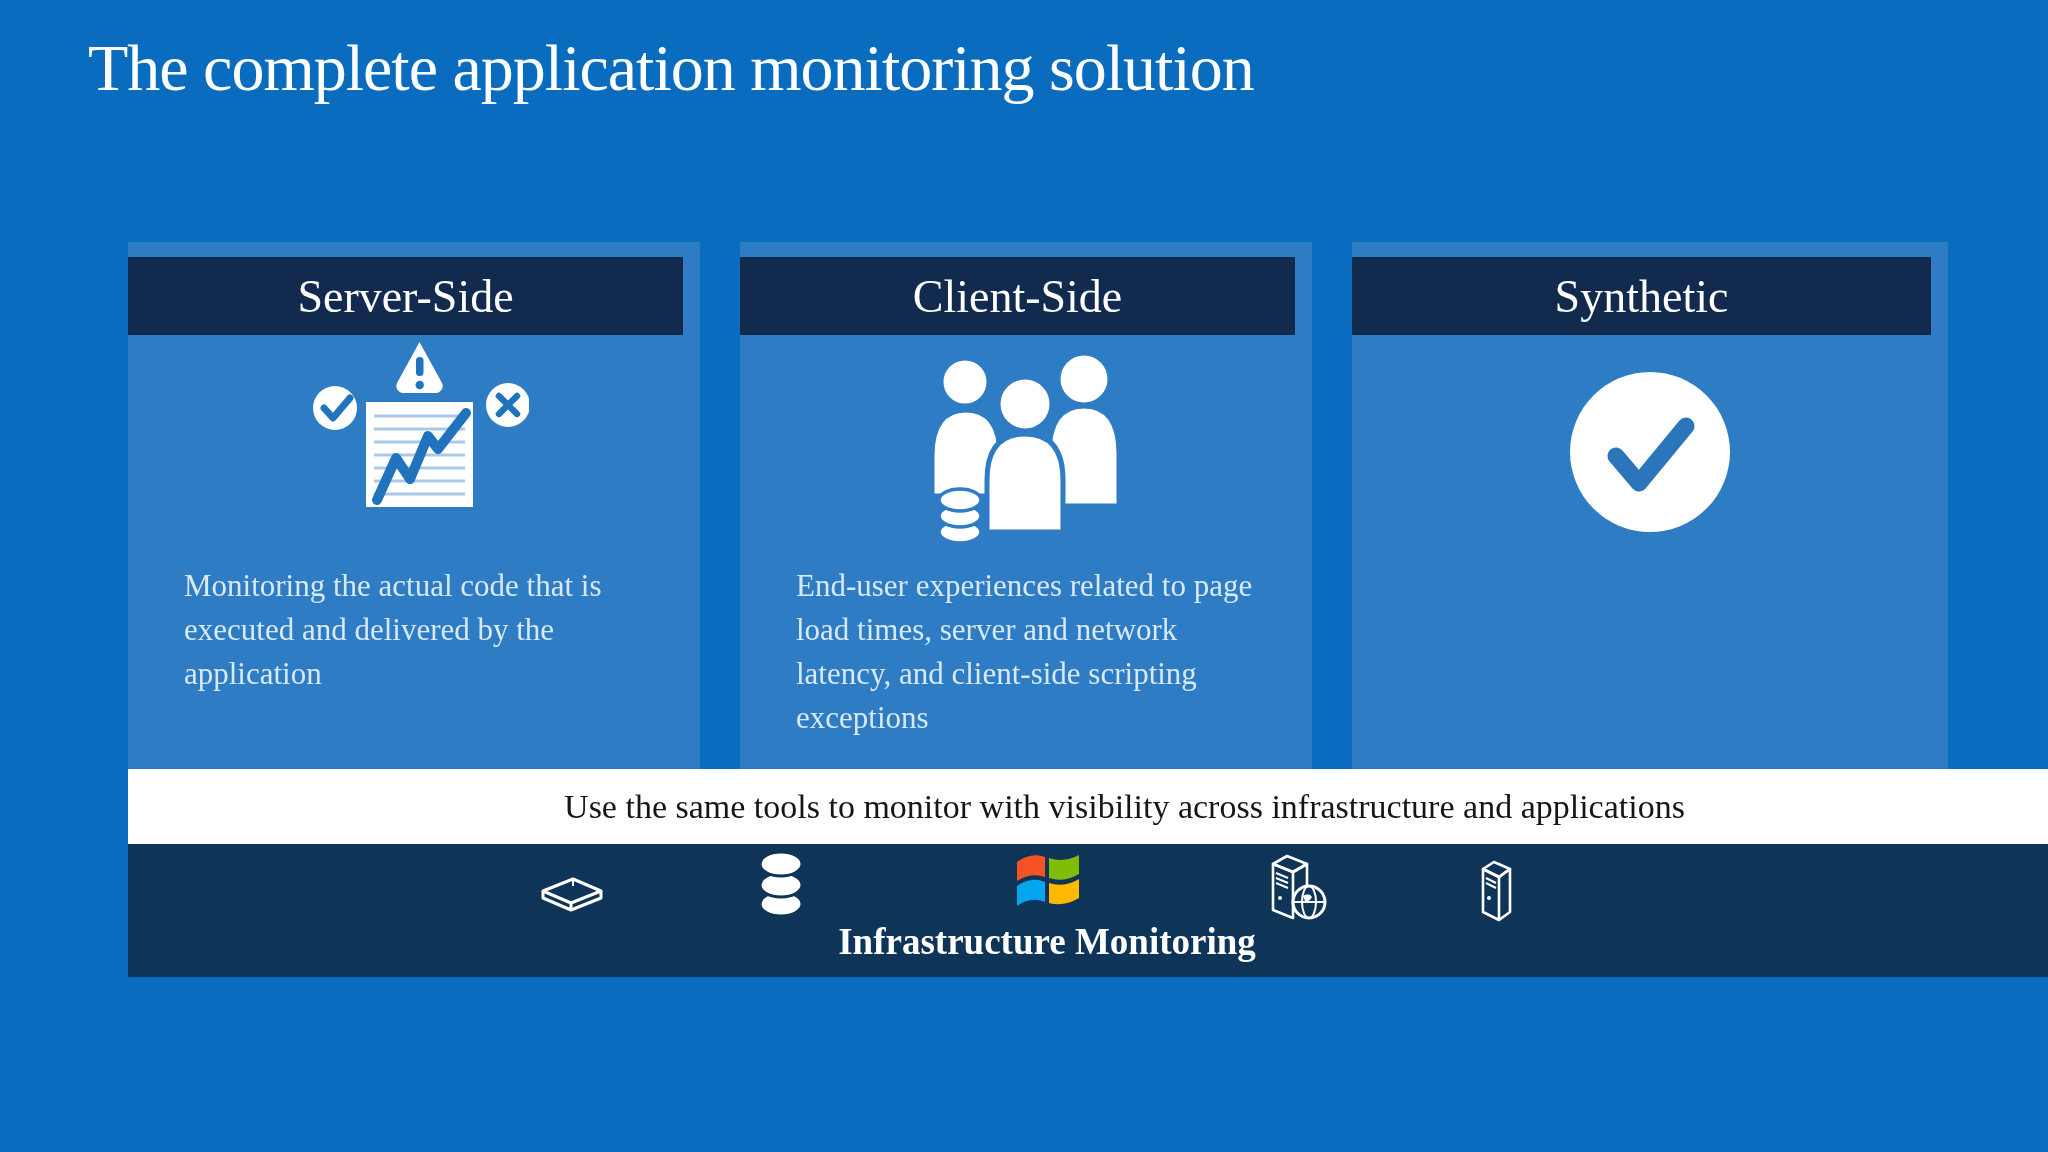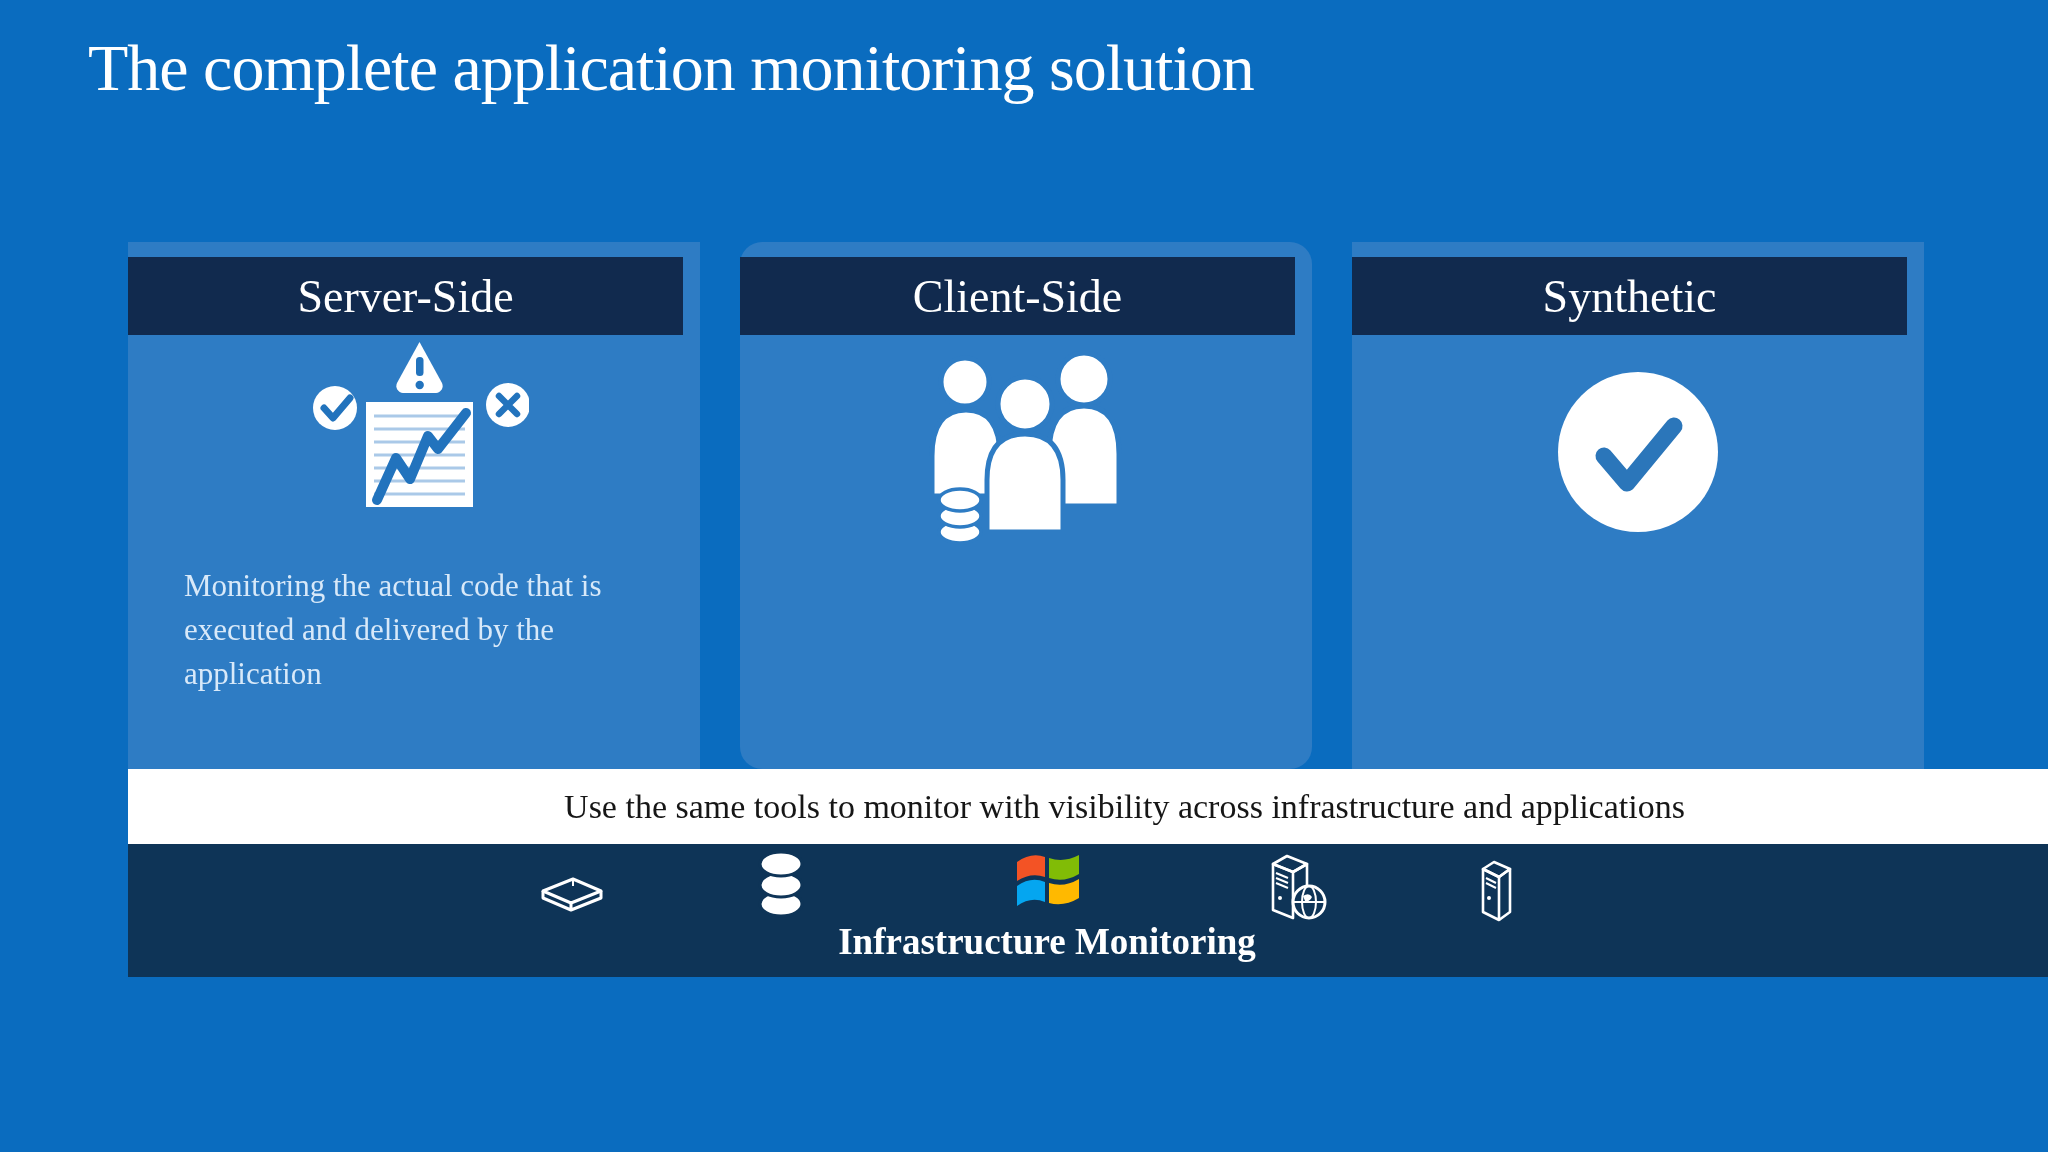--- a/index.html
+++ b/index.html
@@ -10,21 +10,21 @@
   }
   .title {
     position:absolute; left:88px; top:30px;
     font-size:66px; font-weight:300; color:#ffffff; letter-spacing:-1px;
     white-space:nowrap;
   }
   .card {
     position:absolute; top:242px; width:572px; height:527px;
     background:#2e7cc4;
   }
-  .card.c1 { left:128px; } .card.c2 { left:740px;border-radius:22px; } .card.c3 { left:1352px; }
+  .card.c1 { left:128px; } .card.c2 { left:740px; } .card.c3 { left:1352px;padding-left:24px; }
   .card-header {
     position:absolute; top:15px; left:0; right:17px; height:78px;
     background:#112a4e; color:#ffffff; font-size:46px;
     display:flex; align-items:center; justify-content:center;
   }
   .card-iconzone {
     position:absolute; top:96px; left:0; right:0; height:228px;
     display:flex; align-items:center; justify-content:center;
   }
   .card-text {
@@ -110,20 +110,21 @@
           <path d="M67 186 V134 q0 -46 38 -46 q38 0 38 46 v52 Z" fill="#ffffff"></path>
         </g>
 
         <g stroke="#2e7cc4" stroke-width="3.5">
           <ellipse cx="40" cy="186" rx="21" ry="11" fill="#ffffff"></ellipse>
           <ellipse cx="40" cy="170" rx="21" ry="11" fill="#ffffff"></ellipse>
           <ellipse cx="40" cy="154" rx="21" ry="11" fill="#ffffff"></ellipse>
         </g>
       </svg>
     </div>
+    <div class="card-text">End-user experiences related to page load times, server and network latency, and client-side scripting exceptions</div>
   </div>
 
   <div class="card c3">
     <div class="card-header">Synthetic</div>
     <div class="card-iconzone">
       <svg width="168" height="168" viewBox="0 0 168 168">
         <circle cx="84" cy="84" r="80" fill="#ffffff"></circle>
         <path d="M50 88 l23 27 l47 -57" stroke="#2b76ba" stroke-width="17" fill="none" stroke-linecap="round" stroke-linejoin="round"></path>
       </svg>
     </div>

